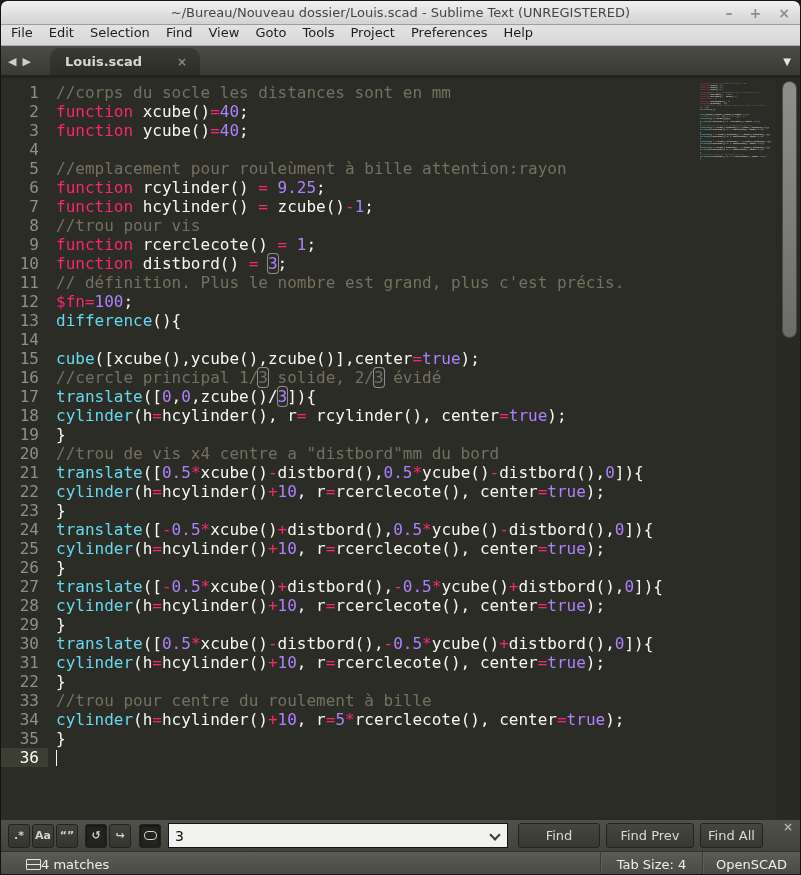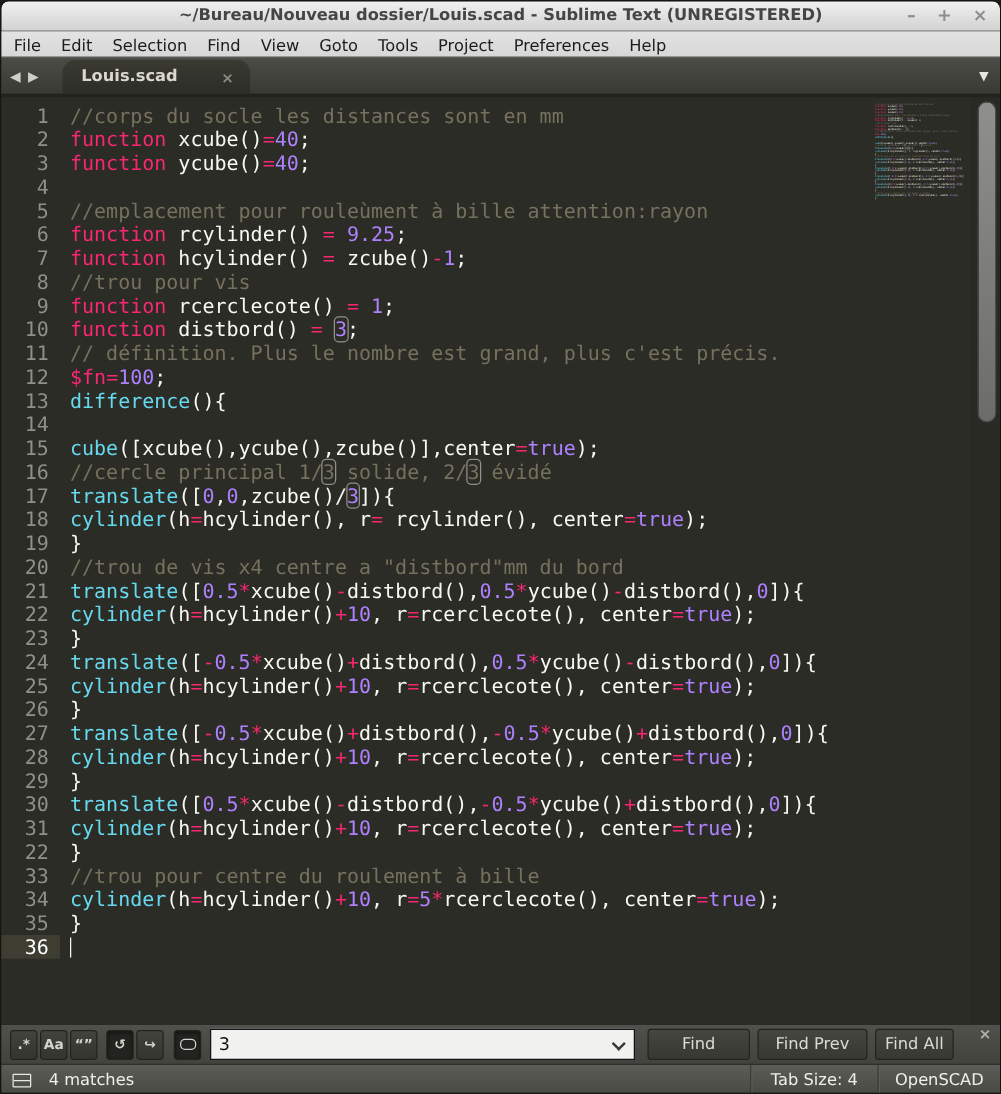--- a/index.html
+++ b/index.html
@@ -1,26 +1,26 @@
 <!DOCTYPE html>
 <html><head>
 <meta charset="utf-8">
 <style>
   *{box-sizing:border-box;margin:0;padding:0;}
   body{background:#1c1c1c;font-family:"DejaVu Sans",sans-serif;}
   .window{position:relative;width:801px;height:875px;background:#2c2c26;border-radius:7px 7px 0 0;overflow:hidden;border:1px solid #141414;}
 
   
   .titlebar{height:24px;background:linear-gradient(#f1f1f1,#d2d2d2);border-bottom:1px solid #9d9d9d;position:relative;display:flex;align-items:center;border-radius:6px 6px 0 0;}
-  .title{position:absolute;left:0;right:0;text-align:center;font-weight:bold;font-size:13px;color:#454545;}
+  .title{position:absolute;left:0;right:0;text-align:center;font-weight:normal;font-size:13px;color:#454545;}
   .win-controls{position:absolute;right:10px;display:flex;gap:17px;color:#8d8d8d;font-weight:bold;font-size:14px;line-height:1;}
   .win-controls span{cursor:default;}
 
   
-  .menubar{height:21px;background:linear-gradient(#e3e3e3,#d7d7d7);border-bottom:1px solid #aaa;display:flex;align-items:flex-end;padding-left:2px;}
+  .menubar{height:21px;background:linear-gradient(#e3e3e3,#d7d7d7);border-bottom:1px solid #aaa;display:flex;align-items:flex-start;padding-left:2px;}
   .menu-item{padding:0 8px;font-size:13px;color:#1d1d1d;}
 
   
   .tabbar{height:32px;background:linear-gradient(#4c4c46,#3a3a34);border-bottom:3px solid #23231e;display:flex;align-items:flex-end;position:relative;}
   .tab-nav{position:absolute;left:7px;top:9px;display:flex;gap:6px;color:#cfcfc7;font-size:11px;}
   .tab{height:27px;width:150px;margin-left:49px;background:linear-gradient(#3a3a33,#2d2d27);border-radius:10px 10px 0 0;display:flex;align-items:center;position:relative;color:#d8d8ce;font-size:13px;padding-left:15px;font-weight:bold;}
   .tab-close{position:absolute;right:13px;color:#8a8a82;font-size:12px;}
   .tab-overflow{position:absolute;right:9px;top:10px;color:#e6e6e2;font-size:10px;}
 
   
@@ -52,21 +52,21 @@
   .rect-icon{display:block;width:13px;height:9px;border:1px solid #d4d4cc;border-radius:4px;}
   .fb-input-wrap{position:relative;margin-left:5px;}
   .fb-input{width:340px;height:25px;border:1px solid #141414;background:#f1f1ef;color:#111;font-size:14px;font-family:"DejaVu Sans",sans-serif;padding:0 24px 0 6px;border-radius:0;outline:none;}
   .fb-chevron{position:absolute;right:9px;top:8px;width:8px;height:8px;border-left:2px solid #3a3a3a;border-bottom:2px solid #3a3a3a;transform:rotate(-45deg);}
   .find-actions{display:flex;margin-left:10px;gap:6px;}
   .fb-action{height:25px;background:linear-gradient(#464641,#383833);border:1px solid #22221e;border-radius:3px;color:#dadad2;font-size:13px;display:flex;align-items:center;justify-content:center;}
   .fb-close{position:absolute;top:1px;right:7px;color:#b2b2aa;font-size:12px;font-weight:bold;line-height:1;}
 
   
   .statusbar{height:25px;background:linear-gradient(#5c5c56,#494943);border-top:1px solid #2e2e2a;display:flex;align-items:center;color:#efefe7;font-size:13px;}
-  .sb-left{display:flex;align-items:center;gap:14px;padding-left:9px;flex:1;}
+  .sb-left{display:flex;align-items:center;gap:0;padding-left:9px;flex:1;margin-left:16px;}
   .sb-icon{width:15px;height:11px;border:1px solid #e8e8e0;border-radius:1px;position:relative;}
   .sb-icon::after{content:"";position:absolute;left:0;right:0;top:4px;border-top:1px solid #e8e8e0;}
   .sb-cell{display:flex;align-items:center;justify-content:center;height:100%;border-left:1px solid #3b3b36;box-shadow:inset 1px 0 0 #5f5f59;}
   .sb-tabsize{width:102px;}
   .sb-syntax{width:98px;}
 </style>
 </head>
 <body>
 
 <div class="window">

